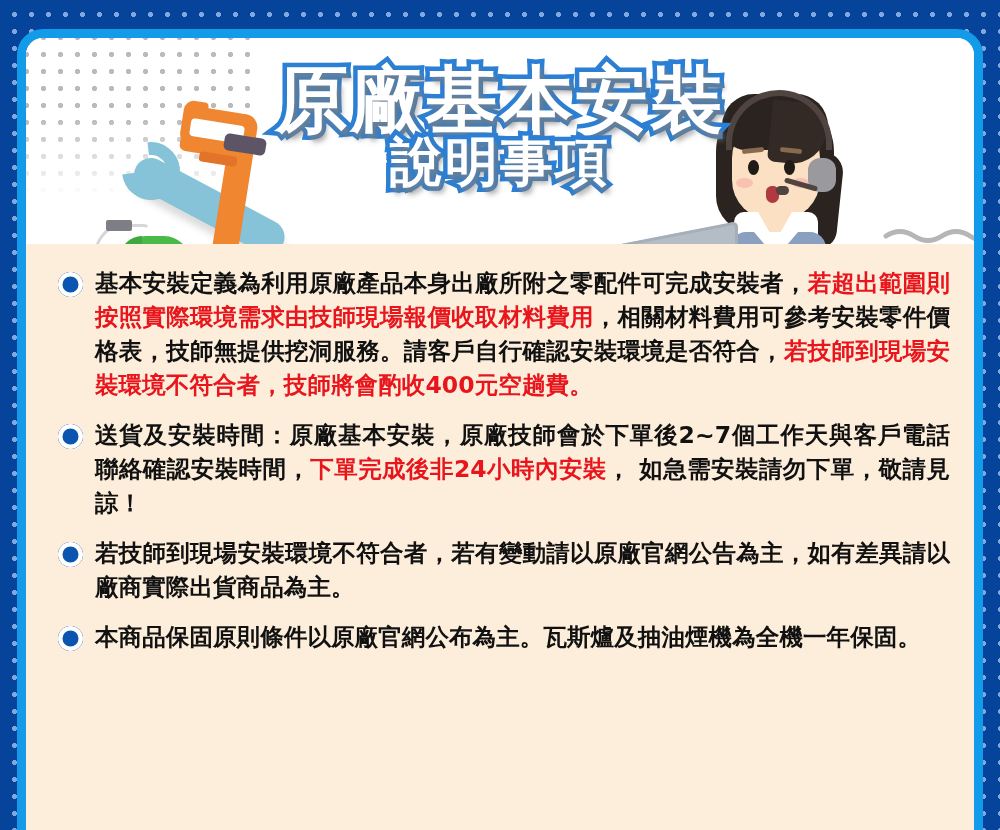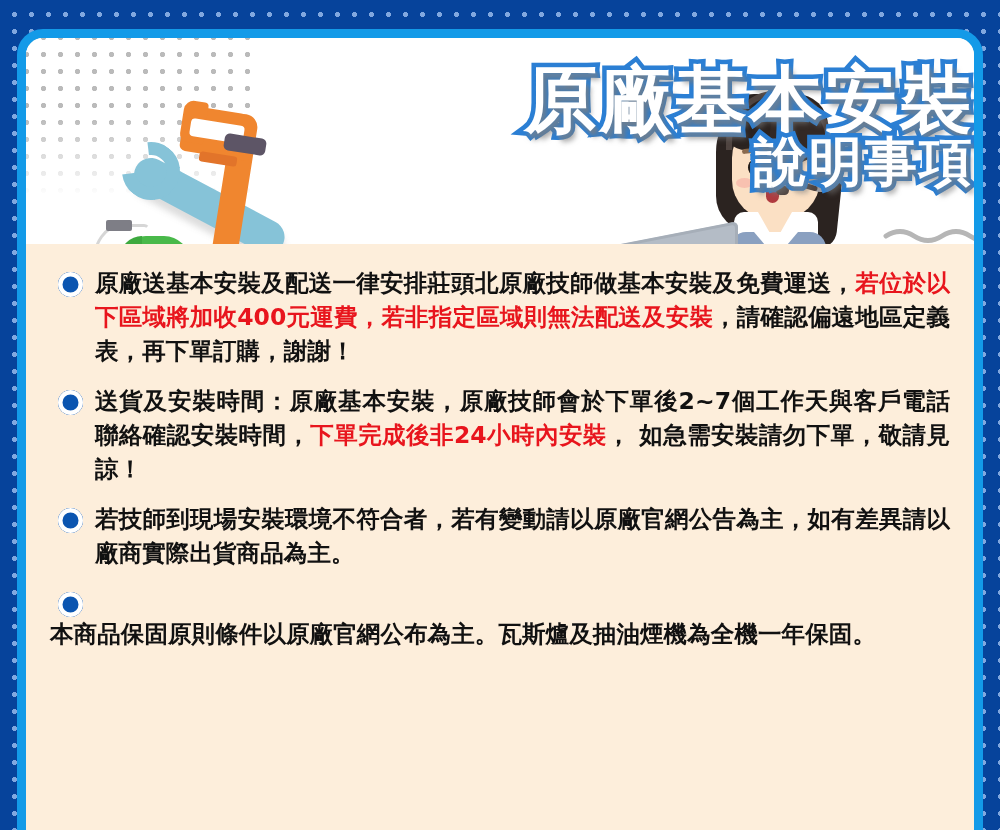--- a/index.html
+++ b/index.html
@@ -49,21 +49,21 @@
     background-size:17px 17px;
     background-position:9px 8px;
     -webkit-mask-image:linear-gradient(to bottom,#000 0%,#000 46%,transparent 93%);
     mask-image:linear-gradient(to bottom,#000 0%,#000 46%,transparent 93%);
     pointer-events:none;
   }
 
   
   #title-wrap{
     position:absolute;left:0;right:0;top:26px;
-    text-align:right;
+    text-align:center;
     line-height:.98;
     pointer-events:none;
   }
   .title-line{
     display:block;
     font-family:"DejaVu Sans","Liberation Sans",sans-serif;
     font-weight:bold;
     font-size:73px;
     letter-spacing:2px;
     color:#ffffff;
@@ -228,21 +228,21 @@
     position:relative;
     background:#fdeedb;
     padding:22px 24px 10px 24px;
     box-sizing:border-box;
   }
   .item{
     display:flex;
     align-items:flex-start;
     margin-bottom:16px;
   }
-  .item:last-child{margin-bottom:0;flex-direction:column;}
+  .item:last-child{margin-bottom:0;}
   .bullet{
     flex:0 0 auto;
     width:25px;height:25px;
     margin:6px 12px 0 8px;
     border-radius:50%;
     background:#0b55b0;
     box-shadow:inset 0 0 0 4.5px #ffffff, inset 0 0 0 9px #0b55b0;
   }
   .item-text{
     flex:1 1 auto;
@@ -324,23 +324,23 @@
 
       <div id="title-wrap">
         <span class="title-line one">原廠基本安裝</span>
         <span class="title-line two">說明事項</span>
       </div>
 
     </div>
 
     <div id="content">
 
-        <div class="item">
+    <div class="item">
           <div class="bullet"></div>
-          <div class="item-text"><span>原廠送基本安裝及配送一律安排莊頭北原廠技師做基本安裝及免費運送，</span><span class="hl">若位於以下區域將加收400元運費，若非指定區域則無法配送及安裝</span><span>，請確認偏遠地區定義表，再下單訂購，謝謝！</span></div>
+          <div class="item-text"><span>基本安裝定義為利用原廠產品本身出廠所附之零配件可完成安裝者，</span><span class="hl">若超出範圍則按照實際環境需求由技師現場報價收取材料費用</span><span>，相關材料費用可參考安裝零件價格表，技師無提供挖洞服務。請客戶自行確認安裝環境是否符合，</span><span class="hl">若技師到現場安裝環境不符合者，技師將會酌收400元空趟費。</span></div>
         </div>
         <div class="item">
           <div class="bullet"></div>
           <div class="item-text"><span>送貨及安裝時間：原廠基本安裝，原廠技師會於下單後2~7個工作天與客戶電話聯絡確認安裝時間，</span><span class="hl">下單完成後非24小時內安裝</span><span>， 如急需安裝請勿下單，敬請見諒！</span></div>
         </div>
         <div class="item">
           <div class="bullet"></div>
           <div class="item-text"><span>若技師到現場安裝環境不符合者，若有變動請以原廠官網公告為主，如有差異請以廠商實際出貨商品為主。</span></div>
         </div>
         <div class="item">

